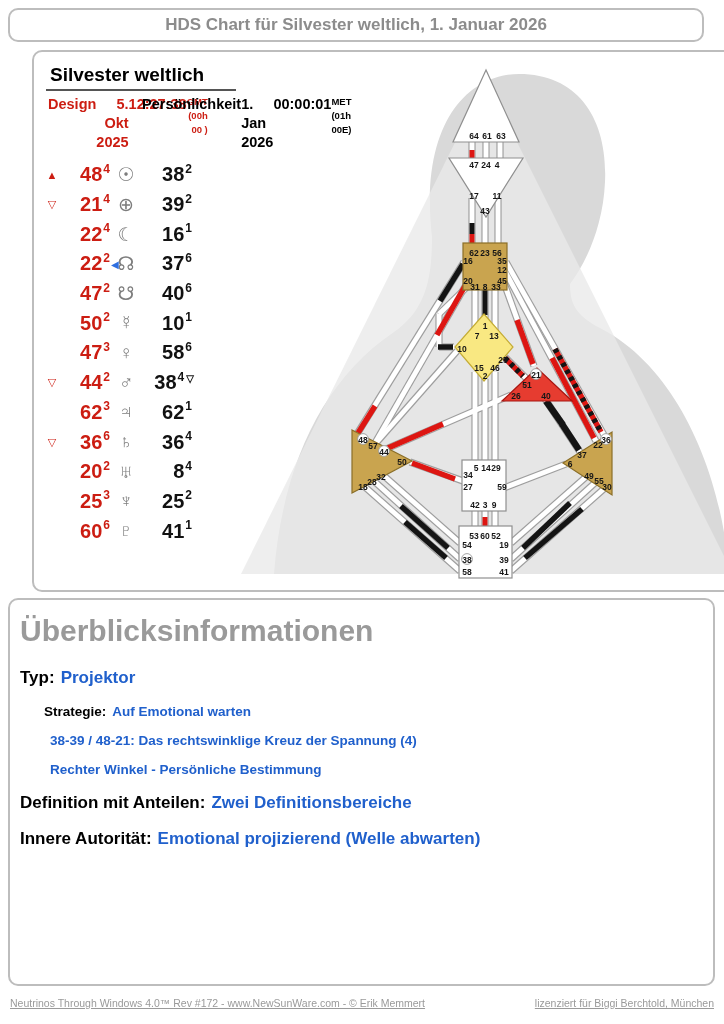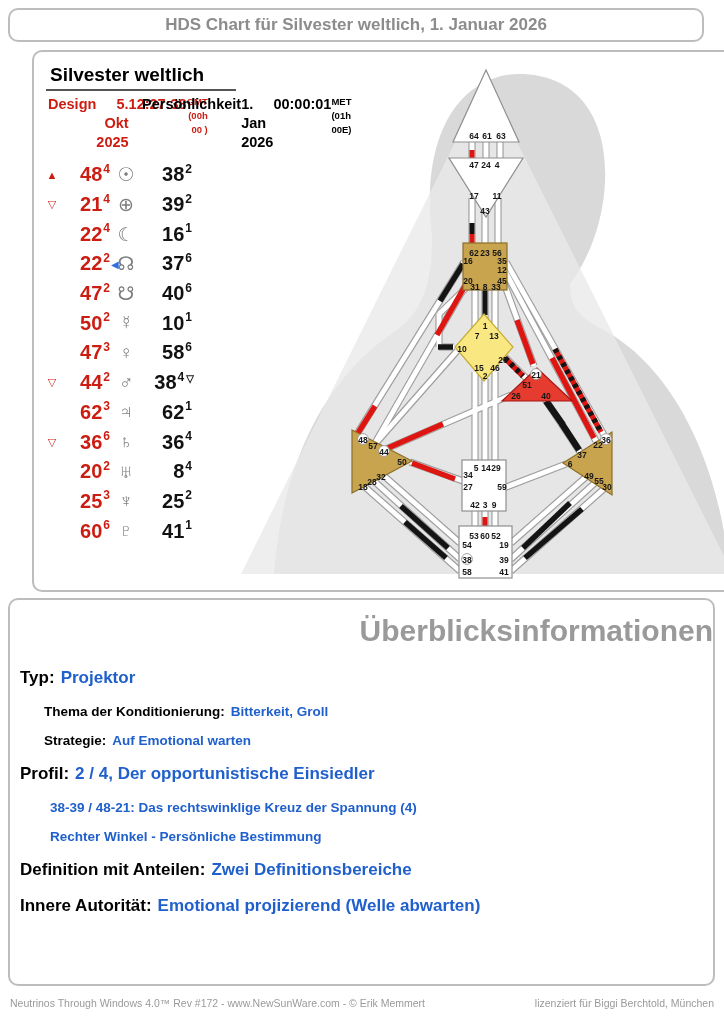--- a/index.html
+++ b/index.html
@@ -23,26 +23,26 @@
   .pdesign{width:50px;display:flex;justify-content:flex-end;align-items:center;
            font-size:20px;font-weight:bold;color:#cc1d12;}
   .ppers{width:52px;display:flex;justify-content:flex-end;align-items:center;
          font-size:20px;font-weight:bold;color:#111;}
   .sup{font-size:12px;font-weight:bold;display:inline-block;transform:translateY(-6px);margin-left:1px;}
   .pglyph{width:32px;text-align:center;font-size:19px;color:#7d7d7d;position:relative;}
   .node-mark{position:absolute;left:1px;top:7px;font-size:10px;color:#2f6fe0;}
   .pmark-right{font-size:10px;color:#111;margin-left:2px;transform:translateY(-4px);}
   .bodygraph-svg{position:absolute;left:202px;top:2px;}
   .info-panel{left:8px;top:598px;width:707px;height:388px;}
-  .ov-title{font-size:30px;font-weight:bold;color:#9a9a9a;margin:14px 0 20px 10px;text-align:right;}
+  .ov-title{font-size:30px;font-weight:bold;color:#9a9a9a;margin:14px 0 20px 10px;}
   .ov-row{margin:16px 0 16px 10px;font-size:17px;font-weight:bold;color:#000;}
   .ov-row.small{margin:14px 0 14px 34px;font-size:13.5px;}
   .ov-value{color:#2060cc;margin-left:6px;}
   .footer{position:absolute;left:10px;top:997px;width:704px;display:flex;justify-content:space-between;
-          font-size:10.5px;color:#9a9a9a;}
+          font-size:10.5px;color:#9a9a9a;text-decoration:underline;}
   text.gate{font-size:8.5px;font-weight:bold;fill:#161616;}
 </style>
 </head>
 <body>
 
 <div class="page">
 
   <div class="panel header-panel">
     <div class="header-title">HDS Chart für Silvester weltlich, 1. Januar 2026</div>
   </div>
@@ -436,23 +436,21 @@
           <text x="470" y="545.5" text-anchor="middle" class="gate">19</text>
           <text x="470" y="560.5" text-anchor="middle" class="gate">39</text>
           <text x="470" y="572.5" text-anchor="middle" class="gate">41</text>
         </g>
     </svg>
   </div>
 
   <div class="panel info-panel">
     <div class="ov-title">Überblicksinformationen</div>
     <div class="ov-row"><span>Typ:</span><span class="ov-value">Projektor</span></div>
-    <div class="ov-row small"><span>Thema der Konditionierung:</span><span class="ov-value">Bitterkeit, Groll</span></div>
     <div class="ov-row small"><span>Strategie:</span><span class="ov-value">Auf Emotional warten</span></div>
-    <div class="ov-row"><span>Profil:</span><span class="ov-value">2 / 4, Der opportunistische Einsiedler</span></div>
     <div class="ov-row small"><span class="ov-value">38-39 / 48-21: Das rechtswinklige Kreuz der Spannung (4)</span></div>
     <div class="ov-row small"><span class="ov-value">Rechter Winkel - Persönliche Bestimmung</span></div>
     <div class="ov-row"><span>Definition mit Anteilen:</span><span class="ov-value">Zwei Definitionsbereiche</span></div>
     <div class="ov-row"><span>Innere Autorität:</span><span class="ov-value">Emotional projizierend (Welle abwarten)</span></div>
   </div>
 
   <div class="footer">
     <span>Neutrinos Through Windows 4.0™ Rev #172 - www.NewSunWare.com - © Erik Memmert</span>
     <span>lizenziert für Biggi Berchtold, München</span>
   </div>

